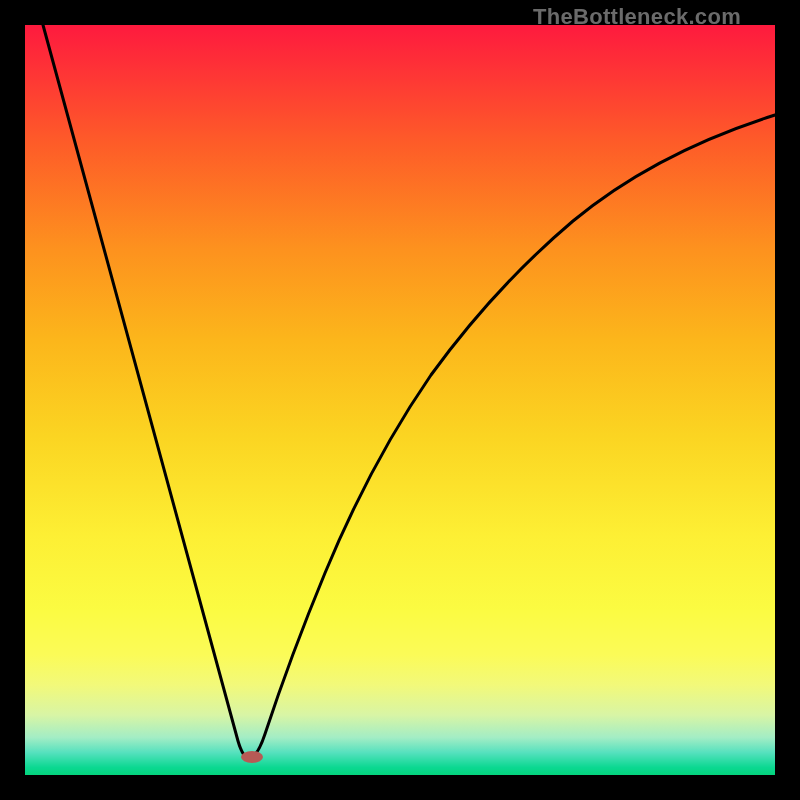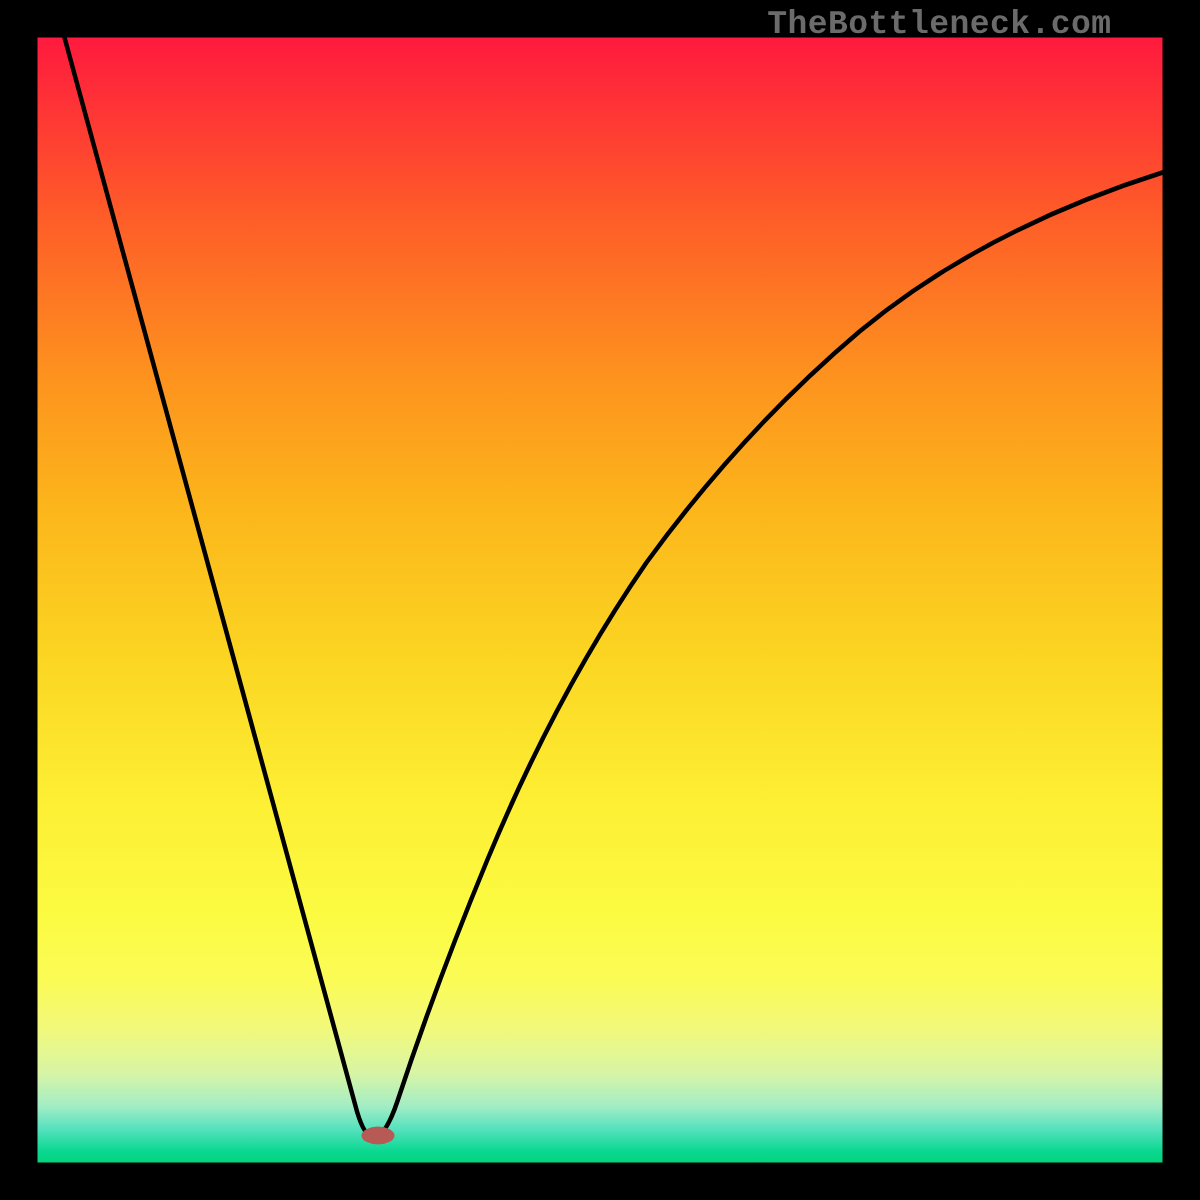--- a/index.html
+++ b/index.html
@@ -9,21 +9,20 @@
     height: 800px;
     background: #000;
     font-family: Arial, Helvetica, sans-serif;
     overflow: hidden;
   }
   .stage {
     position: relative;
     width: 759px;
     height: 800px;
     background: #000;
-    font-family: Liberation Mono, monospace;
   }
   .source {
     position: absolute;
     top: 4px;
     right: 18px;
     font-size: 22px;
     font-weight: 600;
     letter-spacing: 0.3px;
     color: #6b6b6b;
     z-index: 10;

